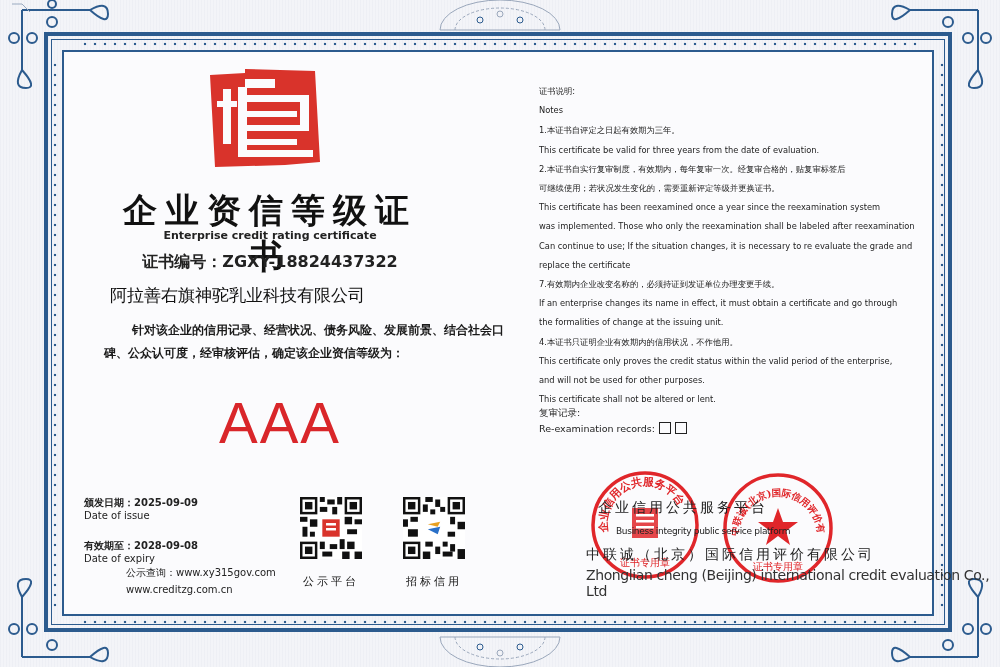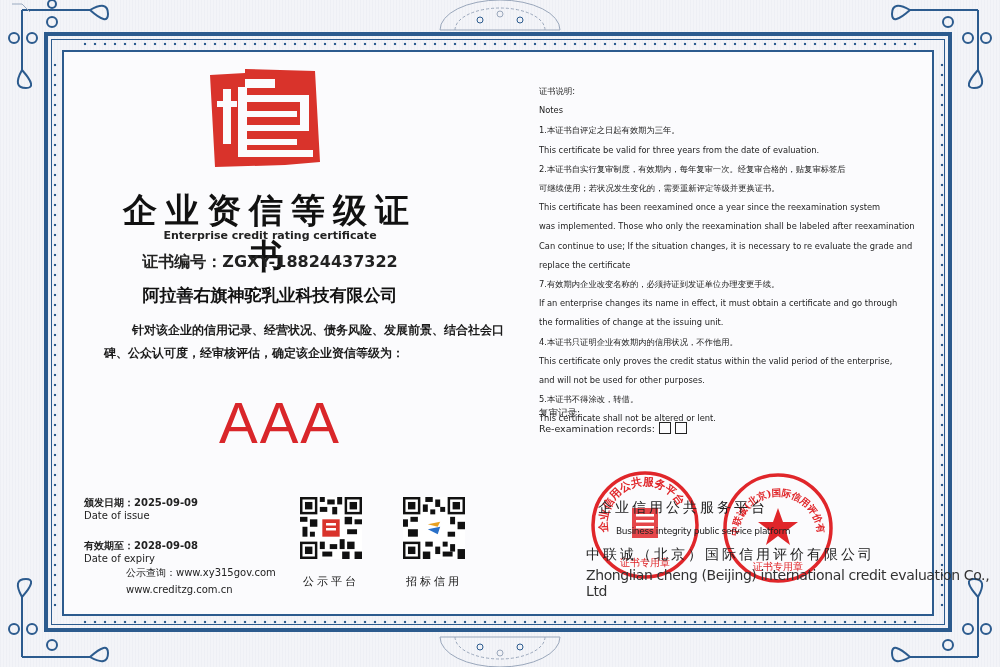--- a/index.html
+++ b/index.html
@@ -51,22 +51,22 @@
   }
   .sub-title {
     position: absolute; left: 110px; top: 229px; width: 320px; text-align: center;
     font-size: 11px; font-weight: bold; color: #222;
   }
   .cert-no {
     position: absolute; left: 110px; top: 252px; width: 320px; text-align: center;
     font-size: 16px; font-weight: bold; color: #222;
   }
   .company {
-    position: absolute; left: 110px; top: 284px; width: 320px; text-align: center;
-    font-size: 17px; font-weight: bold; color: #111;
+    position: absolute; left: 110px; top: 284px; width: 320px; text-align: left;
+    font-size: 17px; font-weight: normal; color: #111;
   }
   .body-text {
     position: absolute; left: 96px; top: 319px; width: 400px;
     font-size: 12px; font-weight: bold; line-height: 23px; color: #1a1a1a;
     text-indent: 28px;
     margin-left: 8px;
   }
   .grade {
     position: absolute; left: 180px; top: 388px; width: 200px; text-align: center;
     font-size: 58px; color: #d9262a; font-family: "Liberation Sans", sans-serif;
@@ -287,21 +287,20 @@
   <div>This certificate has been reexamined once a year since the reexamination system</div>
   <div>was implemented. Those who only the reexamination shall be labeled after reexamination</div>
   <div>Can continue to use; If the situation changes, it is necessary to re evaluate the grade and</div>
   <div>replace the certificate</div>
   <div>7.有效期内企业改变名称的，必须持证到发证单位办理变更手续。</div>
   <div>If an enterprise changes its name in effect, it must obtain a certificate and go through</div>
   <div>the formalities of change at the issuing unit.</div>
   <div>4.本证书只证明企业有效期内的信用状况，不作他用。</div>
   <div>This certificate only proves the credit status within the valid period of the enterprise,</div>
   <div>and will not be used for other purposes.</div>
-  <div>5.本证书不得涂改，转借。</div>
   <div>This certificate shall not be altered or lent.</div>
 </div>
 
 <div class="reexam">
   <div>复审记录:</div>
   <div><span>Re-examination records:</span><span class="check-box"></span><span class="check-box"></span></div>
 </div>
 
 <svg class="stamp" style="left:590px; top:470px;" width="110" height="110" viewBox="0 0 110 110">
   <circle cx="55" cy="55" r="52" fill="none" stroke="#e0262a" stroke-width="3.5"></circle>

